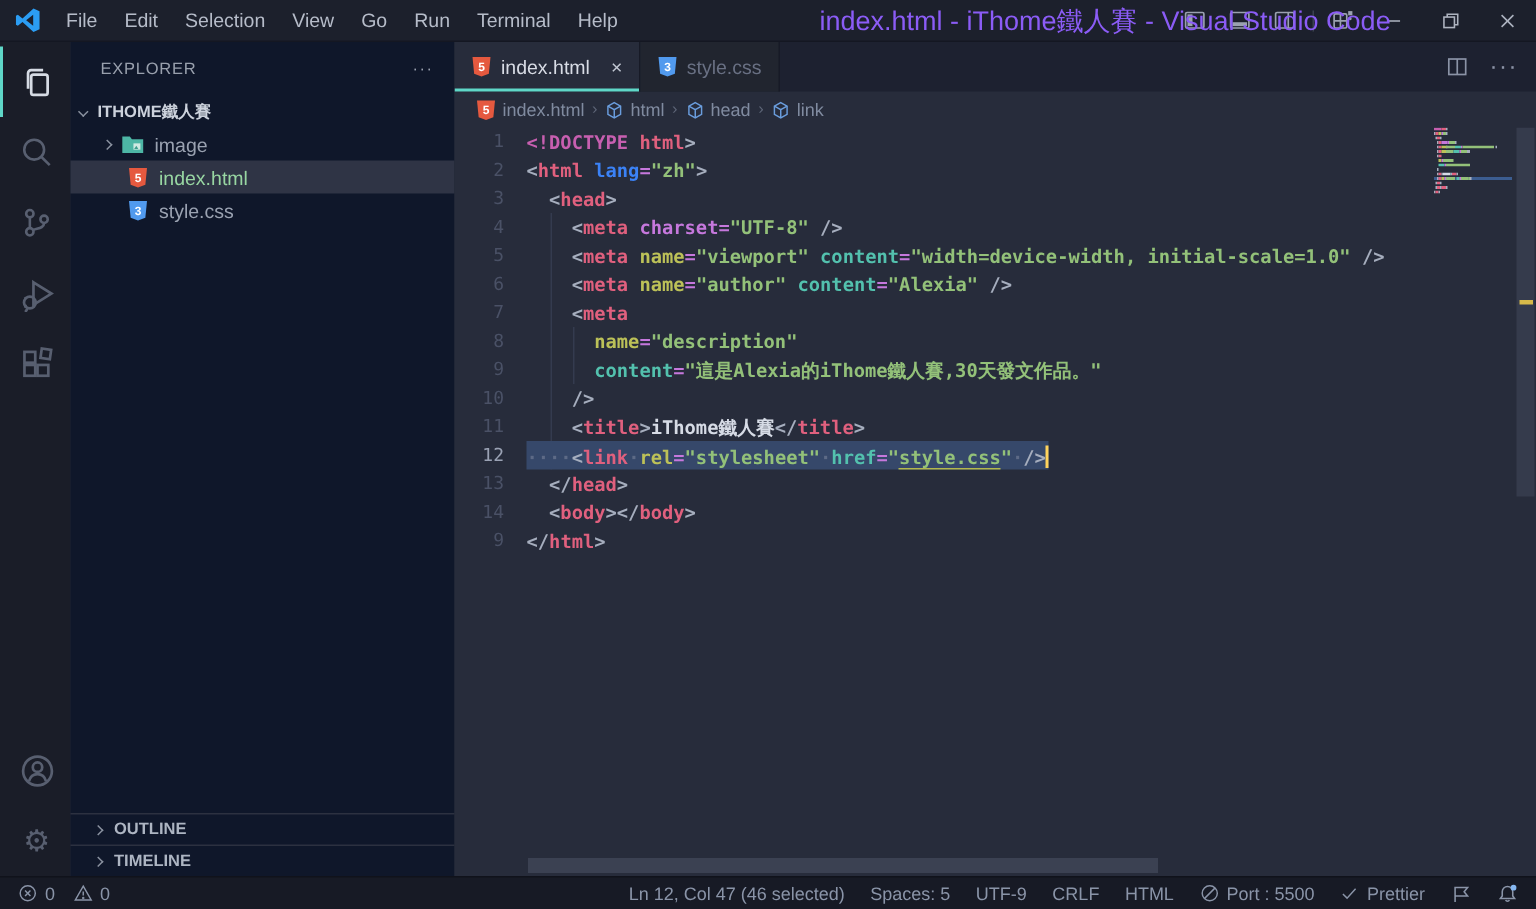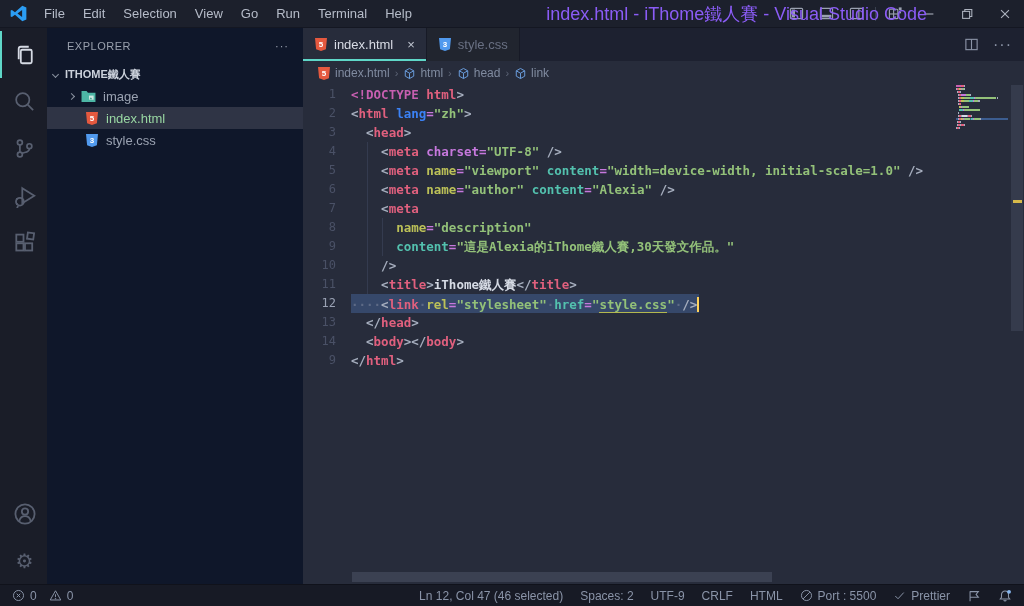--- a/index.html
+++ b/index.html
@@ -254,20 +254,30 @@
           <span>
             <svg width="14" height="15" viewBox="0 0 14 15">
               <path fill="#519aee" d="M1 1h12l-1.1 11.2L7 14 2.1 12.2z"></path>
               <text x="7" y="10" font-size="8" font-family="Liberation Sans,sans-serif" font-weight="bold" fill="#fff" text-anchor="middle">3</text>
             </svg>
           </span>
           <span class="file-label">style.css</span>
         </div>
       </div>
     <div class="sb-fill"></div>
+    <div id="sb-sections">
+        <div class="sb-section">
+          <span class="chev right"></span>
+          <span>OUTLINE</span>
+        </div>
+        <div class="sb-section">
+          <span class="chev right"></span>
+          <span>TIMELINE</span>
+        </div>
+      </div>
   </div>
 
   <div class="editor">
     <div class="tabbar">
       <div id="tabs" style="display:flex">
           <div class="tab active">
             <span>
               <svg width="14" height="15" viewBox="0 0 14 15">
                 <path fill="#e5593f" d="M1 1h12l-1.1 11.2L7 14 2.1 12.2z"></path>
                 <text x="7" y="10" font-size="8" font-family="Liberation Sans,sans-serif" font-weight="bold" fill="#fff" text-anchor="middle">5</text>
@@ -520,21 +530,21 @@
           </svg>
         </span>
         <span>0</span>
       </span>
     </div>
   <div class="sb-right" id="status-right">
       <span class="st-item">
         <span>Ln 12, Col 47 (46 selected)</span>
       </span>
       <span class="st-item">
-        <span>Spaces: 2</span>
+        <span>Spaces: 5</span>
       </span>
       <span class="st-item">
         <span>UTF-9</span>
       </span>
       <span class="st-item">
         <span>CRLF</span>
       </span>
       <span class="st-item">
         <span>HTML</span>
       </span>

